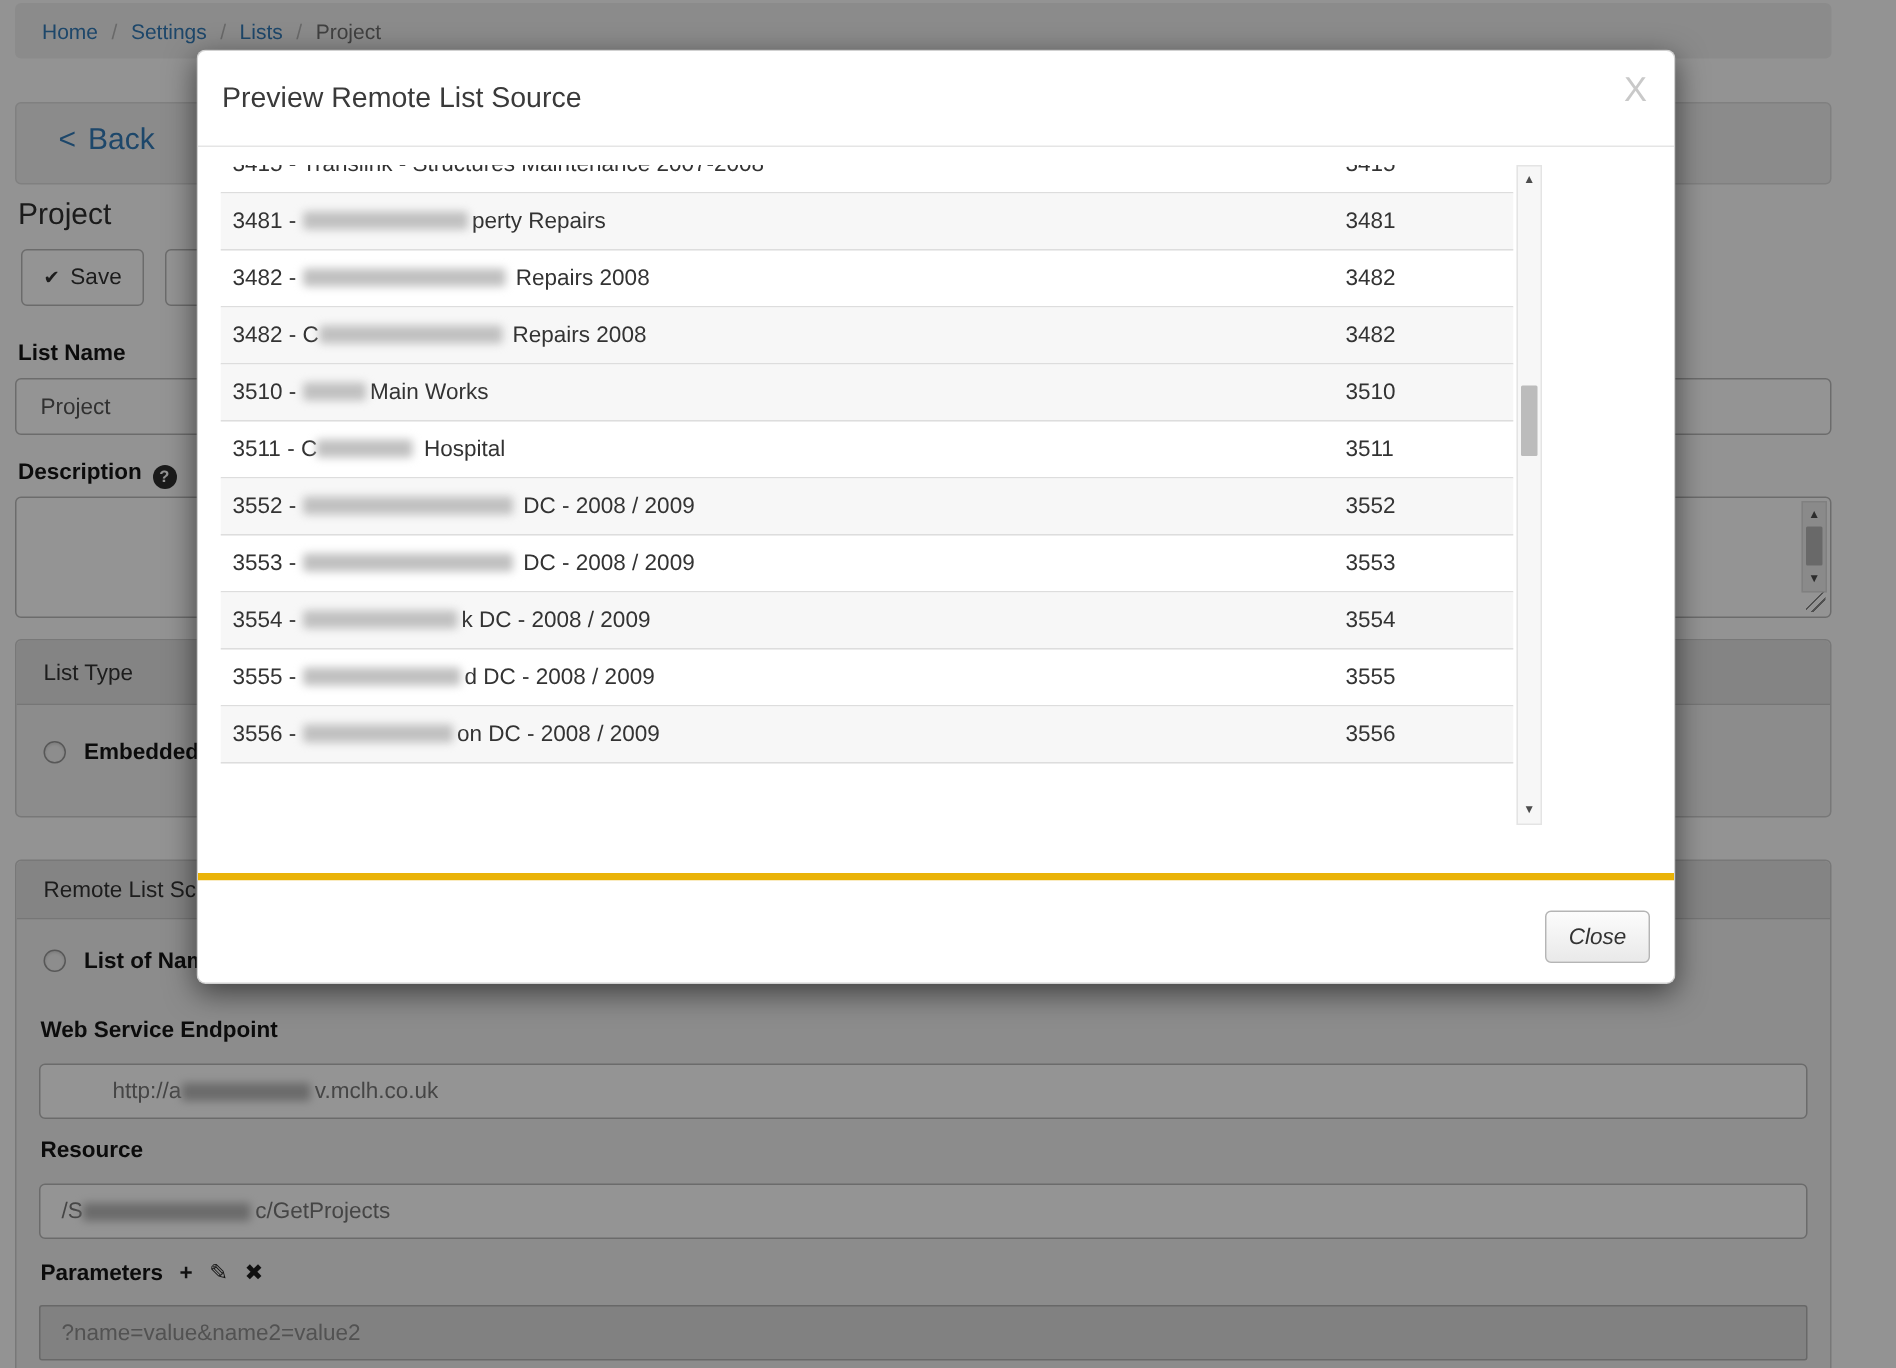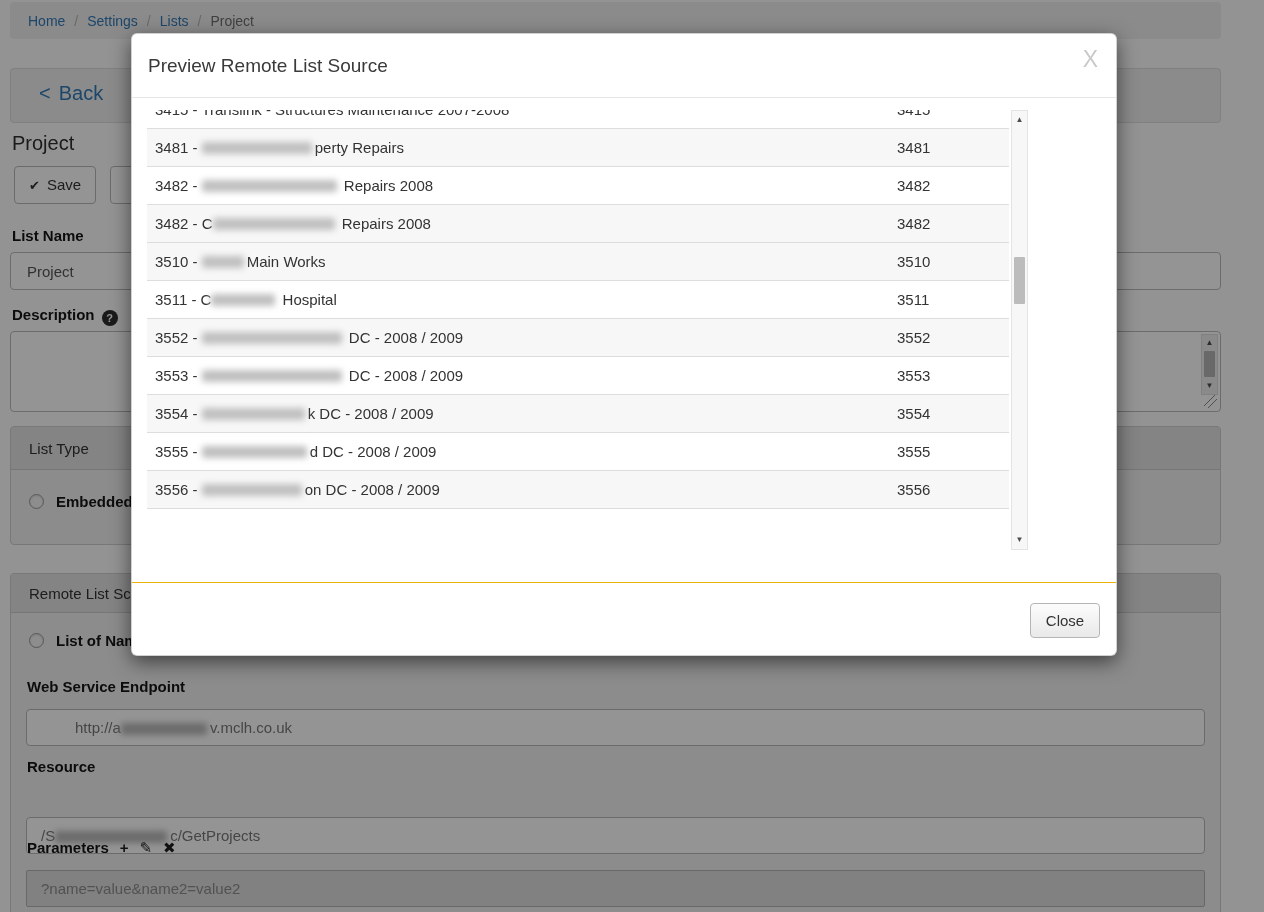--- a/index.html
+++ b/index.html
@@ -110,21 +110,21 @@
   .prow.stripe { background:#f7f7f7; }
   .cdesc { width:742px; white-space:nowrap; overflow:hidden; }
   .cid { flex:1; }
 
   .mscroll { position:absolute; left:879px; top:76px; width:17px; height:440px;
     background:#f7f7f7; border:1px solid #e4e4e4; }
   .mscroll .up { top:3px; } .mscroll .down { bottom:3px; }
   .mscroll .sb-thumb { top:146px; height:47px; background:#bcbcbc; }
 
   .modal-foot { position:absolute; left:0; right:0; bottom:0; height:73px;
-    border-top:1px solid #eab308; border-radius:0 0 6px 6px; }
+    border-top:5px solid #eab308; border-radius:0 0 6px 6px;font-style:italic; }
   .close-btn { position:absolute; right:16px; top:20px; width:70px; height:35px;
     background:linear-gradient(#fcfcfc,#e9e9e9); border:1px solid #b5b5b5; border-radius:4px;
     font-size:15px; color:#333; text-align:center; line-height:33px; cursor:pointer; }
 </style>
 </head>
 <body>
 
 <div class="content">
 
   <div class="crumbbar">
@@ -183,21 +183,21 @@
       <span class="radio-dot"></span>
       <span class="radio-label">List of Nam</span>
     </div>
 
     <div class="rp-label" style="top:104px;">Web Service Endpoint</div>
     <div class="fake-input" style="top:135px;padding-left:48px;">
       <span>http://a</span><span class="redact" style="width: 86px;"></span><span>v.mclh.co.uk</span>
     </div>
 
     <div class="rp-label" style="top:184px;">Resource</div>
-    <div class="fake-input" style="top:215px;margin-top:28px;">
+    <div class="fake-input" style="top:215px;">
       <span>/S</span><span class="redact" style="width: 112px;"></span><span>c/GetProjects</span>
     </div>
 
     <div class="rp-label" style="top:265px;">
       <span>Parameters</span><span class="mini-ic">+</span><span class="mini-ic">✎</span><span class="mini-ic">✖</span>
     </div>
     <input class="param-input" style="top: 296px;" disabled="" placeholder="?name=value&amp;name2=value2">
   </div>
 </div>
 

